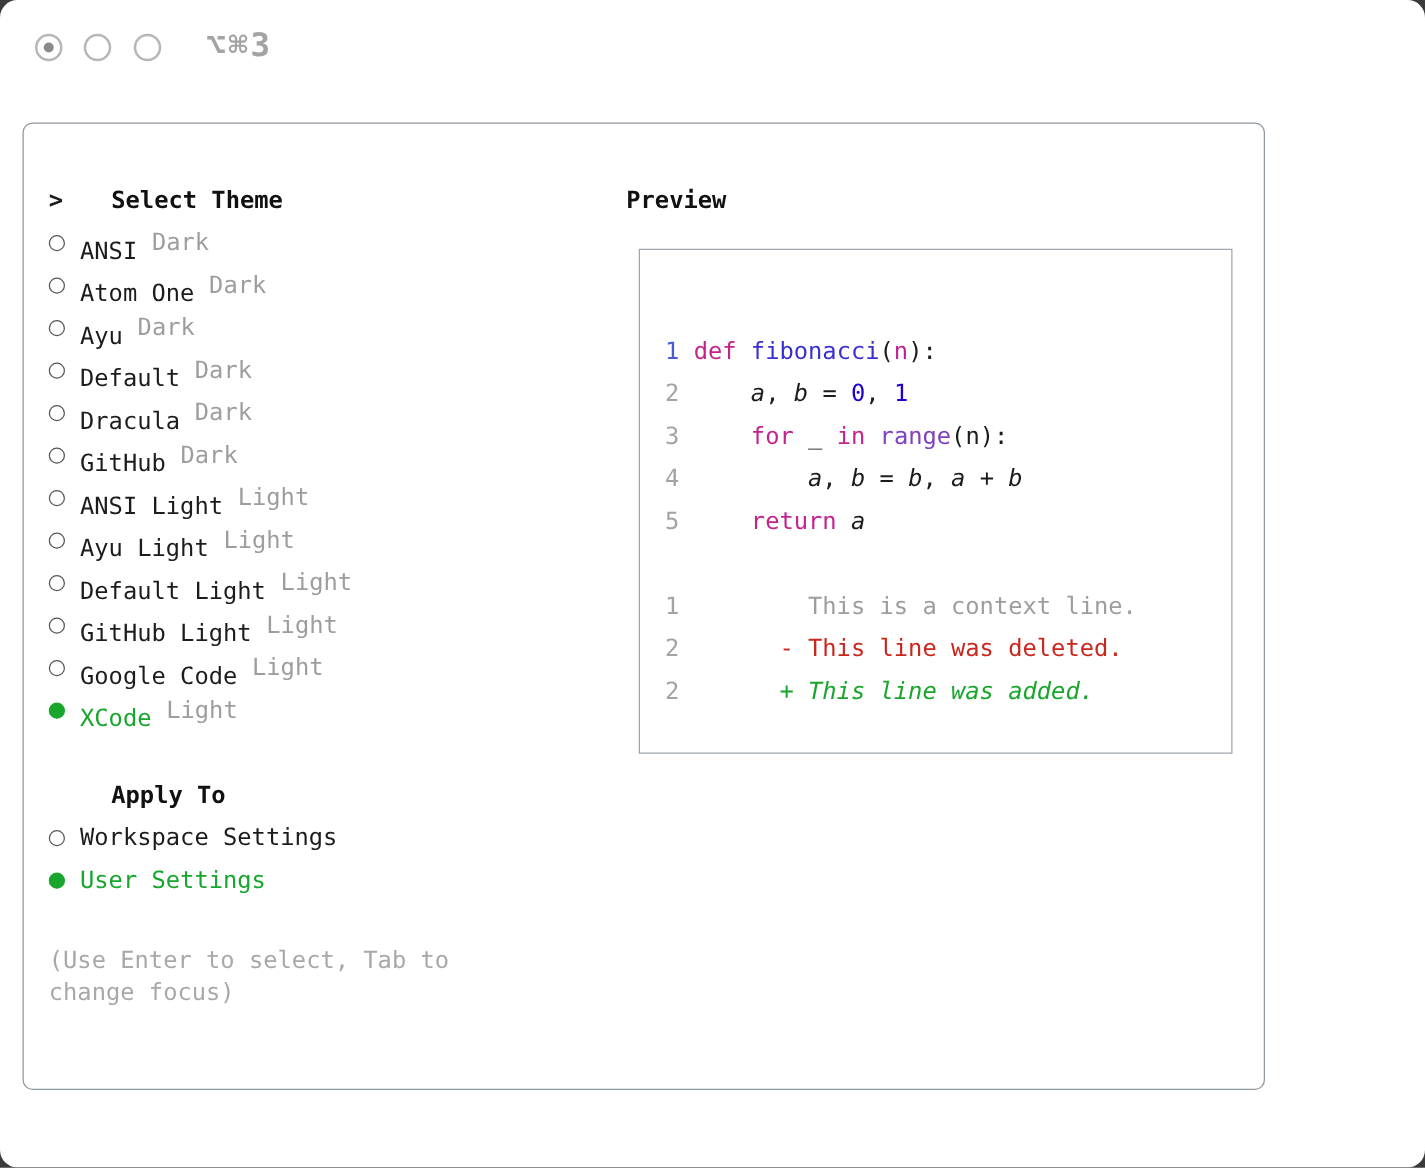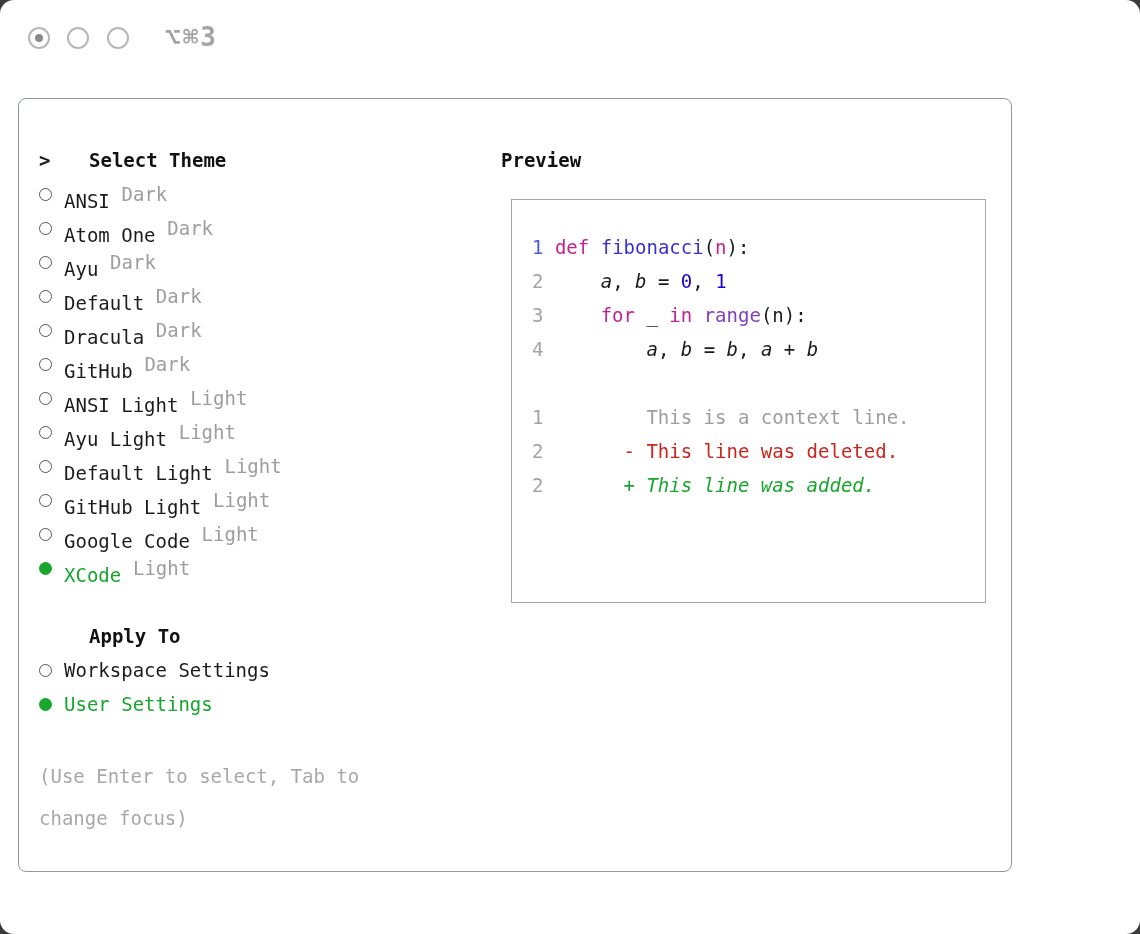--- a/index.html
+++ b/index.html
@@ -37,31 +37,31 @@
   }
   .radio.on{background:var(--green);border-color:var(--green);}
   .tname{color:#1c1c1e;margin-top:13px;}
   .item.selected .tname{color:var(--green);text-align:right;}
   .tvariant{color:var(--muted);margin-left:0.62em;}
   .apply-title{margin-top:34px;align-items:flex-end;}
   .apply-title .indent{display:inline-block;width:26px;}
   .opt-label{color:#1c1c1e;}
   .opt.selected .opt-label{color:var(--green);}
   .hint{
-    margin-top:34px;width:352px;color:var(--hint);line-height:42px;
+    margin-top:34px;width:352px;color:var(--hint);line-height:26px;
   }
   
   .preview-title{
     position:absolute;left:482px;top:44px;height:34px;line-height:34px;
     font-weight:700;color:#111;
   }
   .preview-box{
     position:absolute;left:492px;top:100px;width:475px;height:404px;
     border:1.5px solid #9fa6ac;box-sizing:border-box;
-    padding:30px 8px 0 20px;overflow:hidden;
+    padding:64px 8px 0 20px;overflow:hidden;
   }
   .code-line{height:34px;line-height:34px;white-space:pre;}
   .lnum{display:inline-block;min-width:1ch;}
   .lnum.gray{color:var(--lnum);}
   .lnum.blue{color:var(--lnum-active);}
   .tok-kw{color:var(--kw);}
   .tok-fn{color:var(--fn);}
   .tok-num{color:var(--num);}
   .tok-call{color:var(--call);}
   .tok-prm{color:var(--prm);}
@@ -115,20 +115,21 @@
       <div class="hint">(Use Enter to select, Tab to change focus)</div>
     </div>
 
     <div class="preview-title">Preview</div>
 
     <div class="preview-box" id="preview-code">
         <div class="code-line"><span class="lnum blue">1</span> <span class="tok-kw">def</span><span class="tok-pl"> </span><span class="tok-fn">fibonacci</span><span class="tok-pl">(</span><span class="tok-prm">n</span><span class="tok-pl">):</span></div>
         <div class="code-line"><span class="lnum gray">2</span> <span class="tok-pl">    </span><span class="tok-var">a</span><span class="tok-pl">, </span><span class="tok-var">b</span><span class="tok-pl"> = </span><span class="tok-num">0</span><span class="tok-pl">, </span><span class="tok-num">1</span></div>
         <div class="code-line"><span class="lnum gray">3</span> <span class="tok-pl">    </span><span class="tok-kw">for</span><span class="tok-pl"> _ </span><span class="tok-kw">in</span><span class="tok-pl"> </span><span class="tok-call">range</span><span class="tok-pl">(n):</span></div>
         <div class="code-line"><span class="lnum gray">4</span> <span class="tok-pl">        </span><span class="tok-var">a</span><span class="tok-pl">, </span><span class="tok-var">b</span><span class="tok-pl"> = </span><span class="tok-var">b</span><span class="tok-pl">, </span><span class="tok-var">a</span><span class="tok-pl"> + </span><span class="tok-var">b</span></div>
+        <div class="code-line"><span class="lnum gray">5</span> <span class="tok-pl">    </span><span class="tok-kw">return</span><span class="tok-pl"> </span><span class="tok-var">a</span></div>
         <div class="code-line"><span class="lnum gray"></span> </div>
         <div class="code-line"><span class="lnum gray">1</span> <span class="tok-ctx">        This is a context line.</span></div>
         <div class="code-line"><span class="lnum gray">2</span> <span class="tok-del">      - This line was deleted.</span></div>
         <div class="code-line"><span class="lnum gray">2</span> <span class="tok-add">      + This line was added.</span></div>
       </div>
 
   </div>
 </div>
 
 </body></html>

